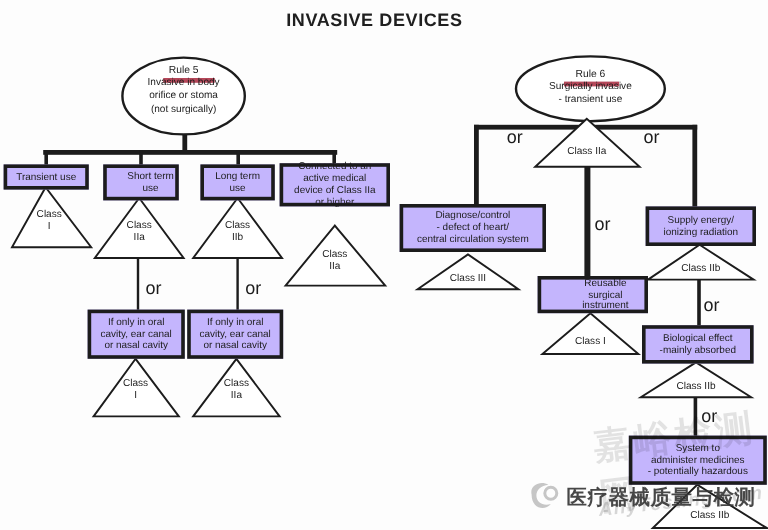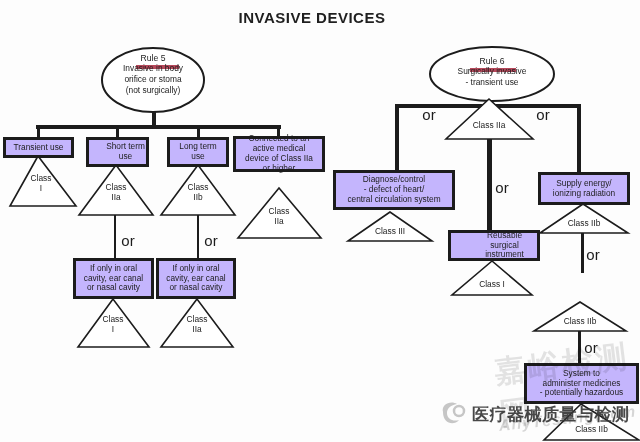--- a/index.html
+++ b/index.html
@@ -128,20 +128,22 @@
   <div class="abs or-label" style="left:120px; top:232px;">or</div>
   <div class="abs or-label" style="left:203px; top:232px;">or</div>
 
   <div class="abs node-box" style="left:333px; top:170px; width:122px; height:40px;">Diagnose/control
 - defect of heart/
 central circulation system</div>
   <div class="abs node-box" style="left:448px; top:230px; width:92px; height:31px;padding-left:22px;">Reusable surgical
 instrument</div>
   <div class="abs node-box" style="left:538px; top:172px; width:92px; height:33px;">Supply energy/
 ionizing radiation</div>
+  <div class="abs node-box" style="left:535px; top:271px; width:93px; height:32px;">Biological effect
+-mainly absorbed</div>
   <div class="abs node-box" style="left:524px; top:363px; width:115px; height:41px;">System to
 administer medicines
 - potentially hazardous</div>
 
   <div class="abs tri-label" style="left:449px; top:120px; width:80px;">Class IIa</div>
   <div class="abs tri-label" style="left:350px; top:226px; width:80px;">Class III</div>
   <div class="abs tri-label" style="left:452px; top:279px; width:80px;">Class I</div>
   <div class="abs tri-label" style="left:544px; top:218px; width:80px;">Class IIb</div>
   <div class="abs tri-label" style="left:535px; top:316px; width:90px;">Class IIb</div>
   <div class="abs tri-label" style="left:549px; top:424px; width:85px;">Class IIb</div>

